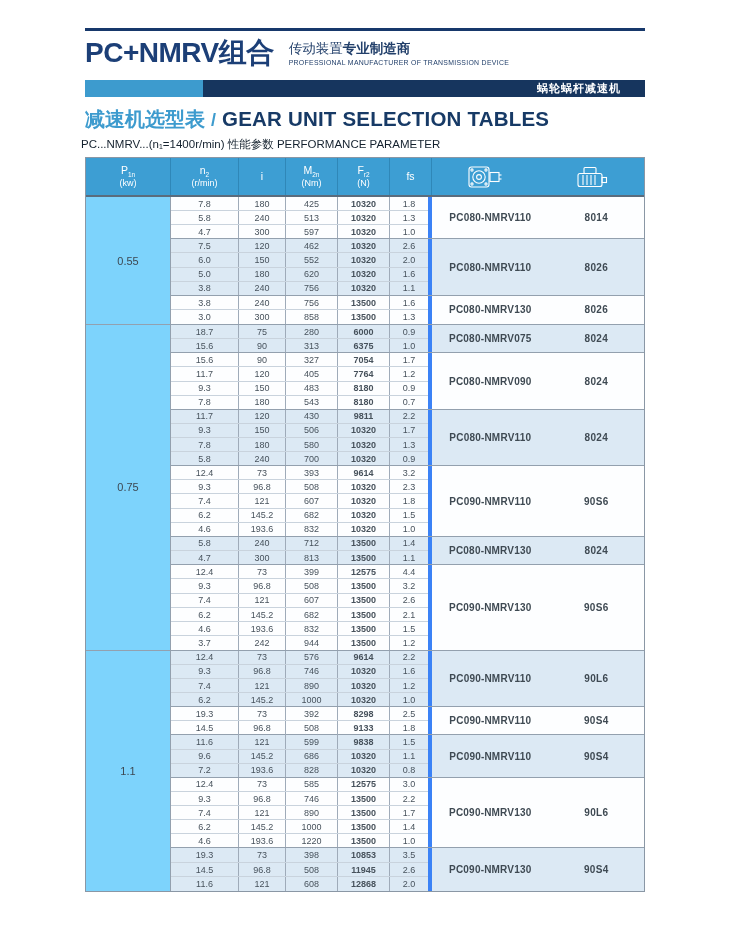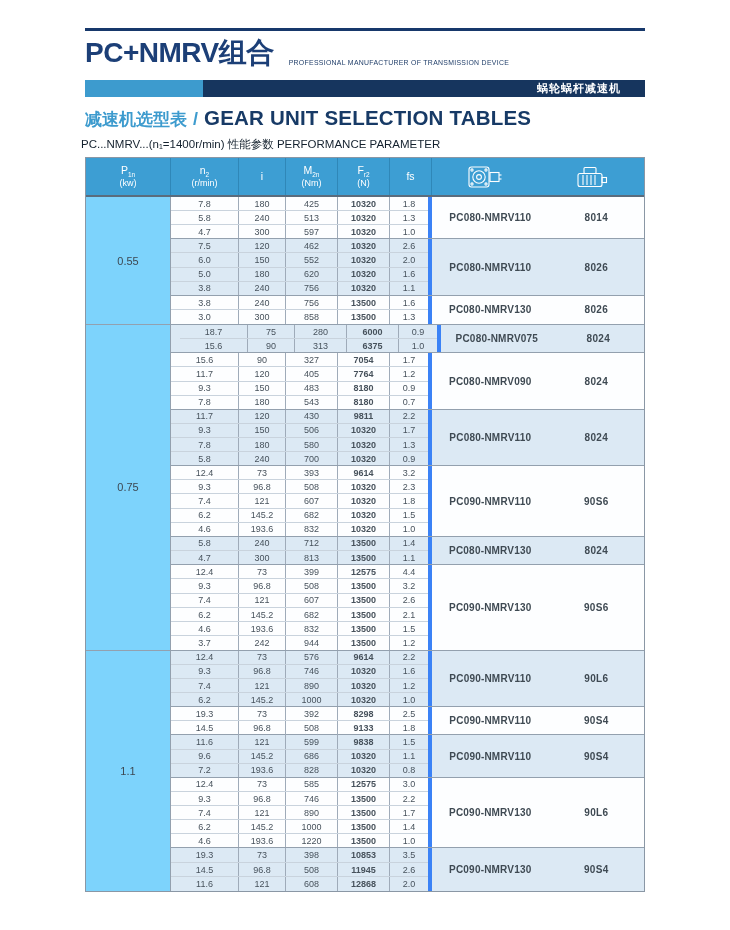--- a/index.html
+++ b/index.html
@@ -12,21 +12,21 @@
   .logo{font-size:28px;font-weight:bold;color:#1c3f77;letter-spacing:-0.5px;line-height:1;}
   .tagline{padding-bottom:1px;color:#23406b;}
   .tagline-cn{font-size:13.5px;line-height:1.2;}
   .tagline-cn .bold{font-weight:bold;}
   .tagline-en{font-size:6.9px;letter-spacing:0.3px;margin-top:2px;}
   .banner{left:85px;top:80px;width:560px;height:17px;display:flex;}
   .banner-left{width:118px;background:#3d9bce;}
   .banner-right{flex:1;background:#16355e;color:#ffffff;font-size:11px;font-weight:bold;
     display:flex;align-items:center;justify-content:flex-end;padding-right:24px;letter-spacing:1px;}
   .title-row{left:85px;top:106px;width:560px;display:flex;align-items:baseline;gap:6px;}
-  .title-cn{font-size:17px;font-weight:bold;color:#3d9bce;}
+  .title-cn{font-size:20px;font-weight:bold;color:#3d9bce;}
   .title-sep{font-size:18px;font-weight:bold;color:#3d9bce;}
   .title-en{font-size:20.5px;font-weight:bold;color:#173a66;letter-spacing:0.2px;}
   .subtitle{left:81px;top:137px;width:560px;font-size:11.5px;color:#14212e;}
   
   .gtable{left:85px;top:157px;width:560px;border:1px solid #8a97a5;box-sizing:border-box;background:#fdfeff;}
   .thead{display:flex;height:37px;background:#3d9ed3;border-bottom:2px solid #5a6c7d;box-sizing:content-box;color:#fff;}
   .th{display:flex;flex-direction:column;align-items:center;justify-content:center;
       border-right:1px solid #2f87b8;box-sizing:border-box;line-height:1.05;}
   .th:last-child{border-right:none;}
   .th .main{font-size:10.5px;}
@@ -59,20 +59,21 @@
 </head>
 <body>
 
 <div class="page">
 
   <div class="abs top-rule"></div>
 
   <div class="abs logo-row">
     <div class="logo">PC+NMRV组合</div>
     <div class="tagline">
+      <div class="tagline-cn"><span>传动装置</span><span class="bold">专业制造商</span></div>
       <div class="tagline-en">PROFESSIONAL MANUFACTURER OF TRANSMISSION DEVICE</div>
     </div>
   </div>
 
   <div class="abs banner">
     <div class="banner-left"></div>
     <div class="banner-right">蜗轮蜗杆减速机</div>
   </div>
 
   <div class="abs title-row">
@@ -220,21 +221,21 @@
               <div class="model-cell">
                 <div class="model-name">PC080-NMRV130</div>
                 <div class="motor-code">8026</div>
               </div>
             </div>
           </div>
         </div>
         <div class="section">
           <div class="power-cell">0.75</div>
           <div class="groups">
-            <div class="group shaded" style="height: 28.24px; padding-left: 9px;">
+            <div class="group shaded" style="height: 28.24px;">
               <div class="num-rows">
                 <div class="num-row">
                   <div class="cell c0">18.7</div>
                   <div class="cell c1">75</div>
                   <div class="cell c2">280</div>
                   <div class="cell c3">6000</div>
                   <div class="cell c4">0.9</div>
                 </div>
                 <div class="num-row">
                   <div class="cell c0">15.6</div>

